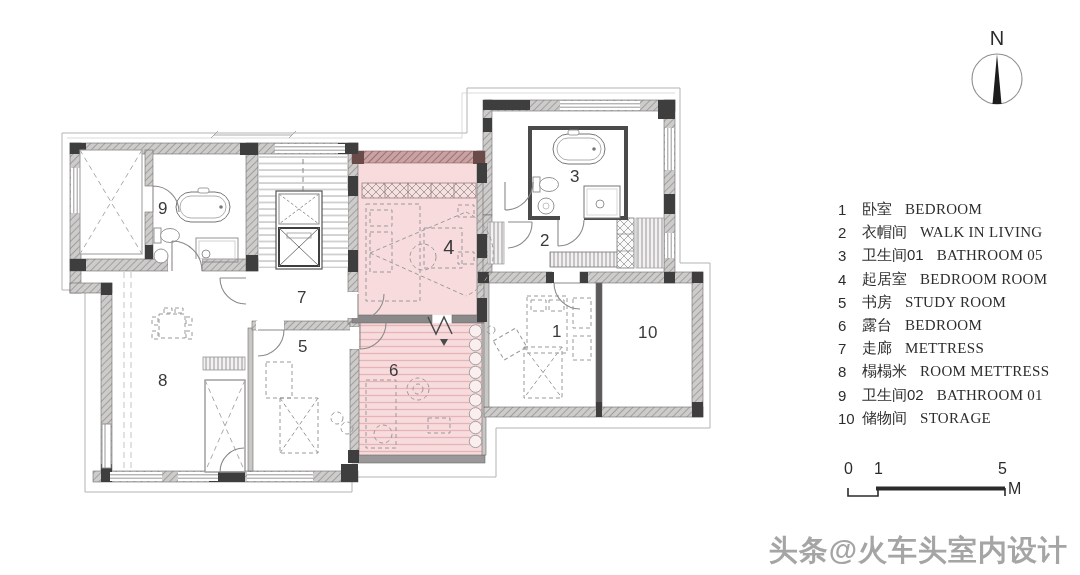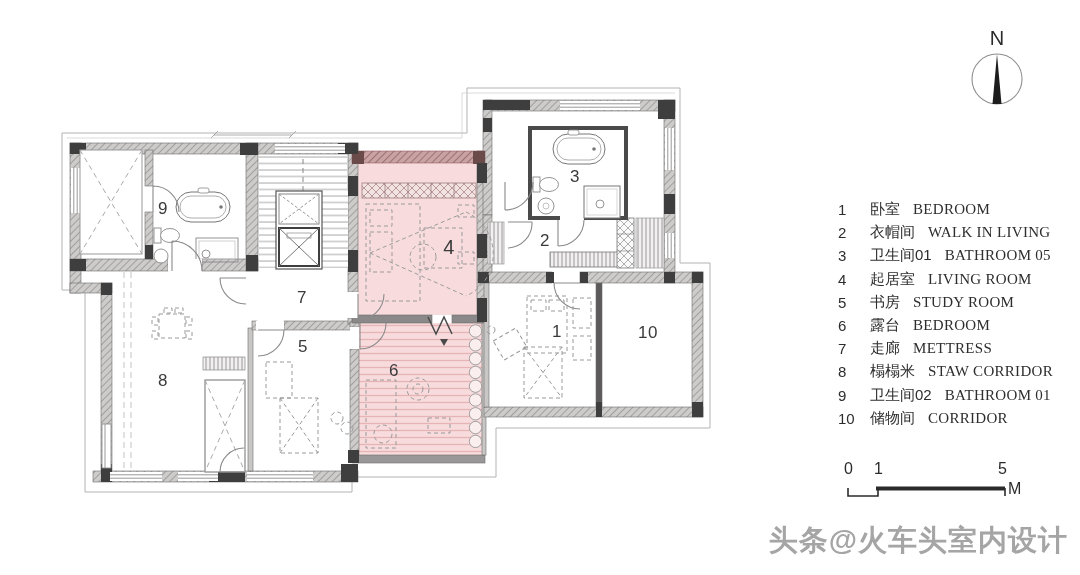--- a/index.html
+++ b/index.html
@@ -4,30 +4,30 @@
 <style>
   html,body{margin:0;padding:0;background:#fff;}
   .stage{position:relative;width:1080px;height:575px;background:#ffffff;overflow:hidden;
          font-family:"Liberation Sans",sans-serif;}
   svg.plan{position:absolute;left:0;top:0;}
   .room-num{position:absolute;transform:translate(-50%,-50%);font-size:17px;color:#3a3a3a;
             font-weight:500;letter-spacing:.5px;}
   .legend{position:absolute;left:838px;top:198px;}
   .lg-row{display:flex;align-items:center;height:23.2px;font-size:15px;color:#2d2d2d;white-space:nowrap;}
   .lg-num{width:24px;}
-  .lg-zh{margin-right:13px;margin-left:8px;}
+  .lg-zh{margin-right:13px;}
   .lg-en{letter-spacing:.3px;font-family:Liberation Serif, serif;}
   .compass{position:absolute;left:965px;top:28px;width:64px;text-align:center;color:#2b2b2b;}
   .compass-n{font-size:20px;line-height:1;margin-bottom:1px;}
   .scalebar{position:absolute;left:840px;top:460px;width:200px;height:48px;color:#2b2b2b;}
   .scalebar .tick{position:absolute;top:0;font-size:16px;}
   .sb-0{left:4px;} .sb-1{left:34px;} .sb-5{left:158px;}
   .sb-m{position:absolute;left:168px;top:20px;font-size:16px;}
   .scalebar svg{position:absolute;left:0;top:24px;}
-  .watermark{position:absolute;right:12px;bottom:14px;font-size:29px;font-weight:bold;
+  .watermark{position:absolute;right:12px;bottom:4px;font-size:29px;font-weight:bold;
              color:#a5a5a5;letter-spacing:1px;text-shadow:2px 2px 0 #ffffff;}
 </style>
 </head>
 <body>
 
 <div class="stage">
 
 <svg class="plan" width="1080" height="575" viewBox="0 0 1080 575">
   <defs>
     <pattern id="wallHatch" width="5" height="5" patternUnits="userSpaceOnUse" patternTransform="rotate(45)">
@@ -372,51 +372,51 @@
         <span class="lg-en">WALK IN LIVING</span>
       </div>
   <div class="lg-row">
         <span class="lg-num">3</span>
         <span class="lg-zh">卫生间01</span>
         <span class="lg-en">BATHROOM 05</span>
       </div>
   <div class="lg-row">
         <span class="lg-num">4</span>
         <span class="lg-zh">起居室</span>
-        <span class="lg-en">LIVING ROOM</span>
+        <span class="lg-en">BEDROOM ROOM</span>
       </div>
   <div class="lg-row">
         <span class="lg-num">5</span>
         <span class="lg-zh">书房</span>
         <span class="lg-en">STUDY ROOM</span>
       </div>
   <div class="lg-row">
         <span class="lg-num">6</span>
         <span class="lg-zh">露台</span>
         <span class="lg-en">BEDROOM</span>
       </div>
   <div class="lg-row">
         <span class="lg-num">7</span>
         <span class="lg-zh">走廊</span>
         <span class="lg-en">METTRESS</span>
       </div>
   <div class="lg-row">
         <span class="lg-num">8</span>
         <span class="lg-zh">榻榻米</span>
-        <span class="lg-en">STAW CORRIDOR</span>
+        <span class="lg-en">ROOM METTRESS</span>
       </div>
   <div class="lg-row">
         <span class="lg-num">9</span>
         <span class="lg-zh">卫生间02</span>
         <span class="lg-en">BATHROOM 01</span>
       </div>
   <div class="lg-row">
         <span class="lg-num">10</span>
         <span class="lg-zh">储物间</span>
-        <span class="lg-en">CORRIDOR</span>
+        <span class="lg-en">STORAGE</span>
       </div>
 </div>
 
 <div class="compass">
   <div class="compass-n">N</div>
   <svg width="64" height="64" viewBox="0 0 64 64">
     <circle cx="32" cy="30" r="25" fill="none" stroke="#8f8f8f" stroke-width="1.1"></circle>
     <polygon points="32,5 36.5,55 27.5,55" fill="#1d1d1d"></polygon>
   </svg>
 </div>

